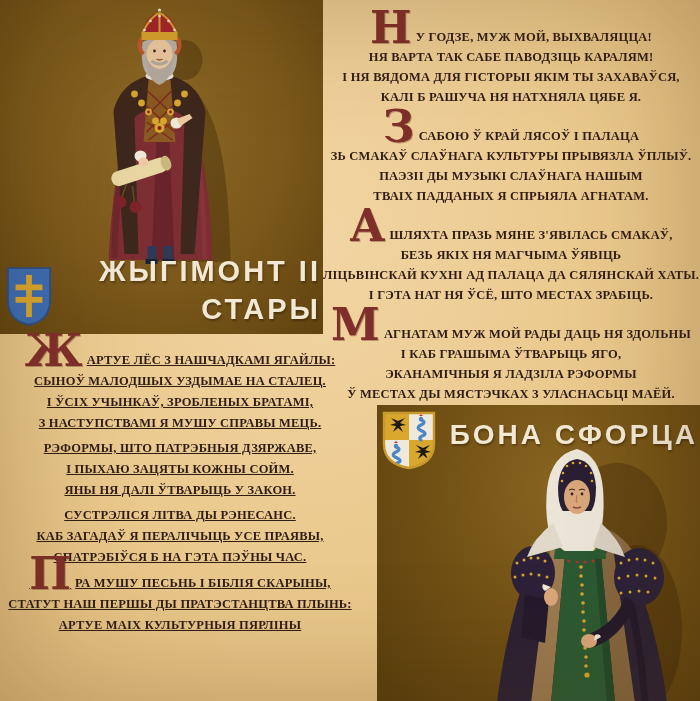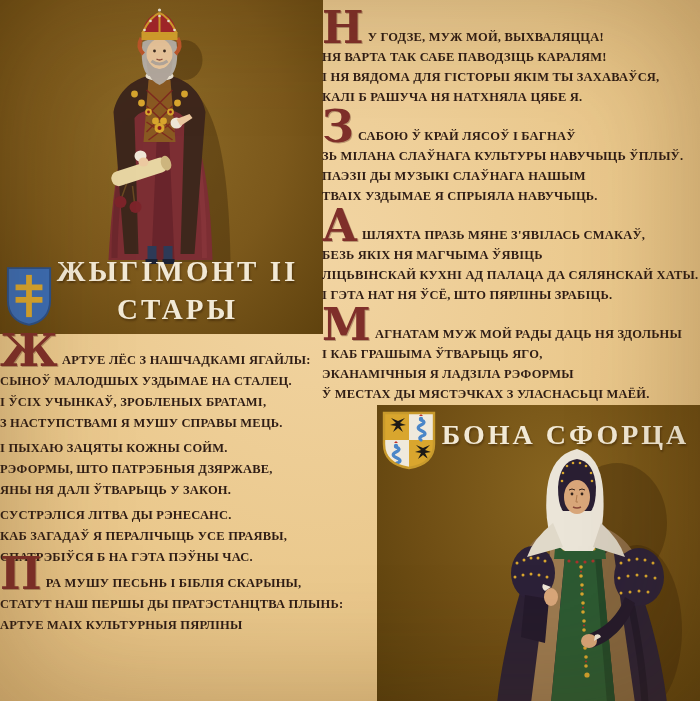--- a/index.html
+++ b/index.html
@@ -7,31 +7,31 @@
     position:relative;width:700px;height:701px;overflow:hidden;
     background:radial-gradient(ellipse at 45% 35%, #f2d5a3 0%, #eac88c 55%, #dbb476 100%);
     font-family:"Liberation Serif","DejaVu Serif",serif;
   }
   .poster .vignette{position:absolute;inset:0;box-shadow:inset 0 0 130px rgba(80,50,10,.28);pointer-events:none;}
   .panel{position:absolute;}
   .panel-king{left:0;top:0;width:323px;height:334px;
     background:radial-gradient(ellipse at 48% 38%, #8d6a26 0%, #7b581b 55%, #5f420e 100%);}
   .panel-queen{left:377px;top:405px;width:323px;height:296px;overflow:hidden;
     background:radial-gradient(ellipse at 55% 28%, #87641f 0%, #6f4e14 55%, #583e0c 100%);}
-  .title{color:#f2e9d5;font-weight:bold;letter-spacing:3px;text-align:center;
-    text-shadow:1px 2px 2px rgba(40,20,0,.4);font-family:Liberation Serif, serif;}
+  .title{color:#f2e9d5;font-weight:bold;letter-spacing:3px;text-align:right;
+    text-shadow:1px 2px 2px rgba(40,20,0,.4);font-family:Liberation Sans, sans-serif;}
   .king-title{position:absolute;left:34px;right:2px;top:252px;font-size:29px;line-height:38px;}
   .queen-title{position:absolute;left:56px;right:2px;top:13px;font-size:28px;line-height:34px;}
-  .column{position:absolute;text-align:left;color:#2f1d15;font-weight:bold;}
+  .column{position:absolute;text-align:center;color:#2f1d15;font-weight:bold;}
   .col-right{left:322px;top:26px;width:378px;font-size:12.5px;}
   .col-left{left:0;top:349px;width:360px;font-size:12.5px;}
   .stanza{margin-bottom:18px;}
   .col-left .stanza{margin-bottom:4px;}
   .line{line-height:20px;letter-spacing:.2px;}
-  .col-left .line{line-height:21px;}
+  .col-left .line{line-height:21px;text-decoration:underline;}
   .dropcap{font-family:"DejaVu Serif",serif;font-size:44px;font-weight:bold;color:#7f2f2a;
     line-height:0;margin-right:4px;position:relative;top:2px;
     text-shadow:1px 1px 0 rgba(60,10,5,.3);}
   svg{display:block;}
   .abs{position:absolute;}
 </style>
 </head>
 <body>
 
 <div class="poster">
@@ -125,49 +125,49 @@
   </div>
 
   <div class="column col-right">
     <div class="stanza">
       <div class="line"><span class="dropcap">Н</span><span>У ГОДЗЕ, МУЖ МОЙ, ВЫХВАЛЯЦЦА!</span></div>
       <div class="line">НЯ ВАРТА ТАК САБЕ ПАВОДЗІЦЬ КАРАЛЯМ!</div>
       <div class="line">І НЯ ВЯДОМА ДЛЯ ГІСТОРЫІ ЯКІМ ТЫ ЗАХАВАЎСЯ,</div>
       <div class="line">КАЛІ Б РАШУЧА НЯ НАТХНЯЛА ЦЯБЕ Я.</div>
     </div>
     <div class="stanza">
-      <div class="line"><span class="dropcap">З</span><span>САБОЮ Ў КРАЙ ЛЯСОЎ І БАГНАЎ</span></div>
-      <div class="line">ЗЬ МІЛАНА СЛАЎНАГА КУЛЬТУРЫ НАВУЧЫЦЬ ЎПЛЫЎ.</div>
+      <div class="line"><span class="dropcap">З</span><span>САБОЮ Ў КРАЙ ЛЯСОЎ І ПАЛАЦА</span></div>
+      <div class="line">ЗЬ СМАКАЎ СЛАЎНАГА КУЛЬТУРЫ ПРЫВЯЗЛА ЎПЛЫЎ.</div>
       <div class="line">ПАЭЗІІ ДЫ МУЗЫКІ СЛАЎНАГА НАШЫМ</div>
-      <div class="line">ТВАІХ УЗДЫМАЕ Я СПРЫЯЛА НАВУЧЫЦЬ.</div>
+      <div class="line">ТВАІХ ПАДДАНЫХ Я СПРЫЯЛА АГНАТАМ.</div>
     </div>
     <div class="stanza">
       <div class="line"><span class="dropcap">А</span><span>ШЛЯХТА ПРАЗЬ МЯНЕ З'ЯВІЛАСЬ СМАКАЎ,</span></div>
       <div class="line">БЕЗЬ ЯКІХ НЯ МАГЧЫМА ЎЯВІЦЬ</div>
       <div class="line">ЛІЦЬВІНСКАЙ КУХНІ АД ПАЛАЦА ДА СЯЛЯНСКАЙ ХАТЫ.</div>
-      <div class="line">І ГЭТА НАТ НЯ ЎСЁ, ШТО ПЯРЛІНЫ ЗРАБІЦЬ.</div>
+      <div class="line">І ГЭТА НАТ НЯ ЎСЁ, ШТО МЕСТАХ ЗРАБІЦЬ.</div>
     </div>
     <div class="stanza">
       <div class="line"><span class="dropcap">М</span><span>АГНАТАМ МУЖ МОЙ РАДЫ ДАЦЬ НЯ ЗДОЛЬНЫ</span></div>
       <div class="line">І КАБ ГРАШЫМА ЎТВАРЫЦЬ ЯГО,</div>
       <div class="line">ЭКАНАМІЧНЫЯ Я ЛАДЗІЛА РЭФОРМЫ</div>
       <div class="line">Ў МЕСТАХ ДЫ МЯСТЭЧКАХ З УЛАСНАСЬЦІ МАЁЙ.</div>
     </div>
   </div>
 
   <div class="column col-left">
     <div class="stanza">
       <div class="line"><span class="dropcap">Ж</span><span>АРТУЕ ЛЁС З НАШЧАДКАМІ ЯГАЙЛЫ:</span></div>
       <div class="line">СЫНОЎ МАЛОДШЫХ УЗДЫМАЕ НА СТАЛЕЦ.</div>
       <div class="line">І ЎСІХ УЧЫНКАЎ, ЗРОБЛЕНЫХ БРАТАМІ,</div>
       <div class="line">З НАСТУПСТВАМІ Я МУШУ СПРАВЫ МЕЦЬ.</div>
     </div>
     <div class="stanza">
+      <div class="line">РЭФОРМЫ, ШТО ПАТРЭБНЫЯ ДЗЯРЖАВЕ,</div>
       <div class="line">І ПЫХАЮ ЗАЦЯТЫ КОЖНЫ СОЙМ.</div>
-      <div class="line">РЭФОРМЫ, ШТО ПАТРЭБНЫЯ ДЗЯРЖАВЕ,</div>
       <div class="line">ЯНЫ НЯ ДАЛІ ЎТВАРЫЦЬ У ЗАКОН.</div>
     </div>
     <div class="stanza">
       <div class="line">СУСТРЭЛІСЯ ЛІТВА ДЫ РЭНЕСАНС.</div>
       <div class="line">КАБ ЗАГАДАЎ Я ПЕРАЛІЧЫЦЬ УСЕ ПРАЯВЫ,</div>
       <div class="line">СПАТРЭБІЎСЯ Б НА ГЭТА ПЭЎНЫ ЧАС.</div>
     </div>
     <div class="stanza">
       <div class="line"><span class="dropcap">П</span><span>РА МУШУ ПЕСЬНЬ І БІБЛІЯ СКАРЫНЫ,</span></div>
       <div class="line">СТАТУТ НАШ ПЕРШЫ ДЫ ПРАТЭСТАНЦТВА ПЛЫНЬ:</div>

